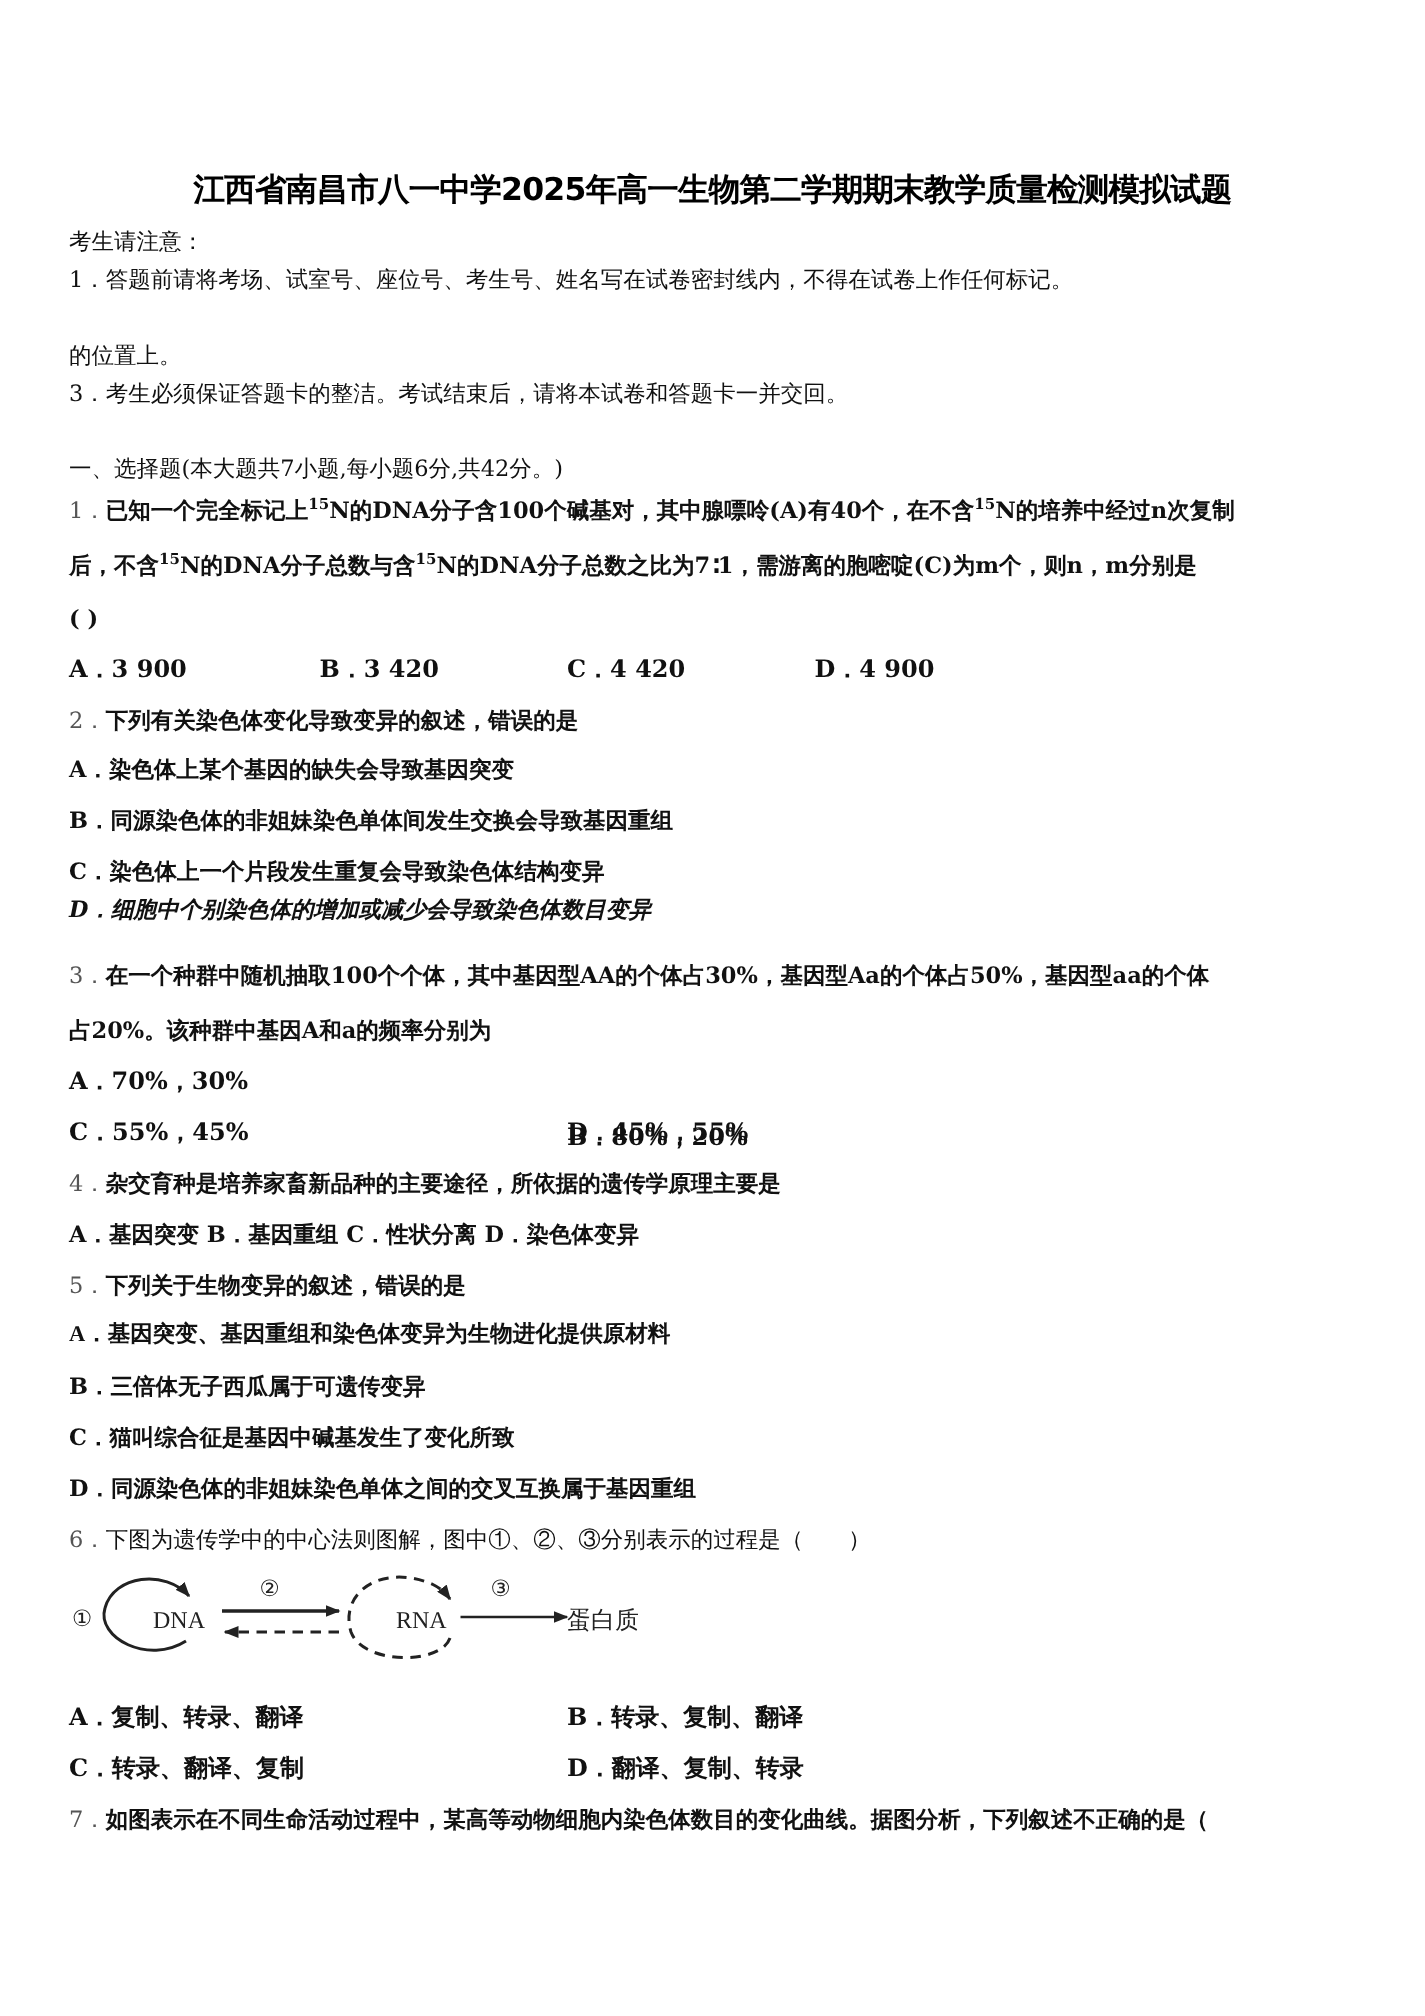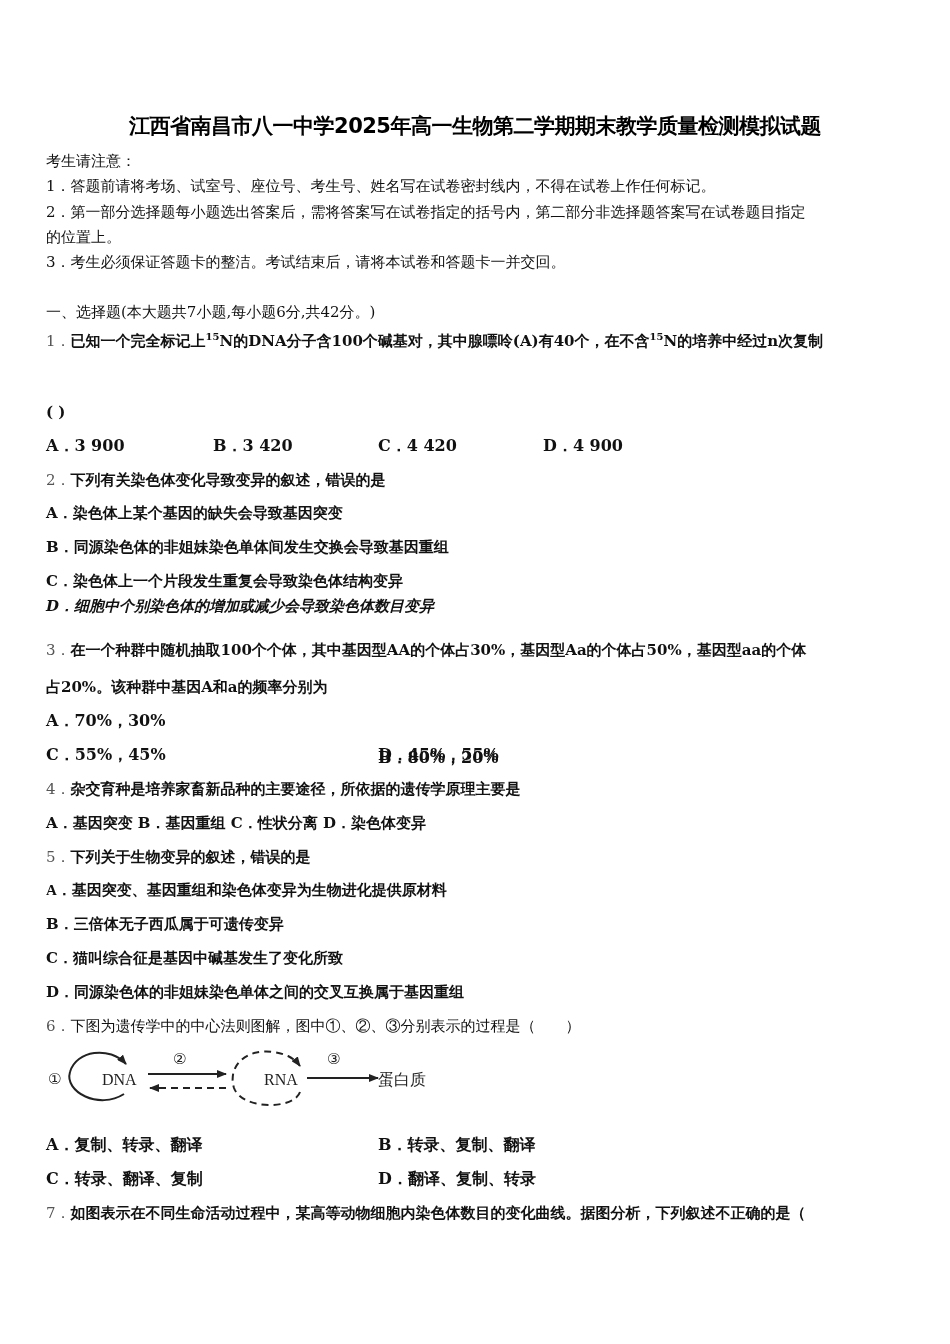--- a/index.html
+++ b/index.html
@@ -30,28 +30,30 @@
 </style>
 </head>
 <body>
 
 <div class="page">
 
   <div class="title">江西省南昌市八一中学2025年高一生物第二学期期末教学质量检测模拟试题</div>
 
   <div class="line light" style="top:151px;">考生请注意：</div>
   <div class="line light" style="top:176px;">1．答题前请将考场、试室号、座位号、考生号、姓名写在试卷密封线内，不得在试卷上作任何标记。</div>
-  <div class="line light" style="top:202px;">2．第一部分选择题每小题选出答案后，需将答案写在试卷指定的括号内，第二部分非选择题答案写在试卷题目指定</div>
   <div class="line light" style="top:227px;">的位置上。</div>
   <div class="line light" style="top:252px;">3．考生必须保证答题卡的整洁。考试结束后，请将本试卷和答题卡一并交回。</div>
 
   <div class="line light" style="top:302px;">一、选择题(本大题共7小题,每小题6分,共42分。)</div>
 
   <div class="line" style="top:327px;">
     <span class="qnum">1．</span><span>已知一个完全标记上</span><sup class="iso">15</sup><span>N的DNA分子含100个碱基对，其中腺嘌呤(A)有40个，在不含</span><sup class="iso">15</sup><span>N的培养中经过n次复制</span>
+  </div>
+  <div class="line" style="top:364px;">
+    <span>后，不含</span><sup class="iso">15</sup><span>N的DNA分子总数与含</span><sup class="iso">15</sup><span>N的DNA分子总数之比为7∶1，需游离的胞嘧啶(C)为m个，则n，m分别是</span>
   </div>
   <div class="line" style="top:402px;">( )</div>
   <div class="opt" style="left:46px; top:436px;">A．3 900</div>
   <div class="opt" style="left:213px; top:436px;">B．3 420</div>
   <div class="opt" style="left:378px; top:436px;">C．4 420</div>
   <div class="opt" style="left:543px; top:436px;">D．4 900</div>
 
   <div class="line" style="top:470px;">
     <span class="qnum">2．</span><span>下列有关染色体变化导致变异的叙述，错误的是</span>
   </div>

